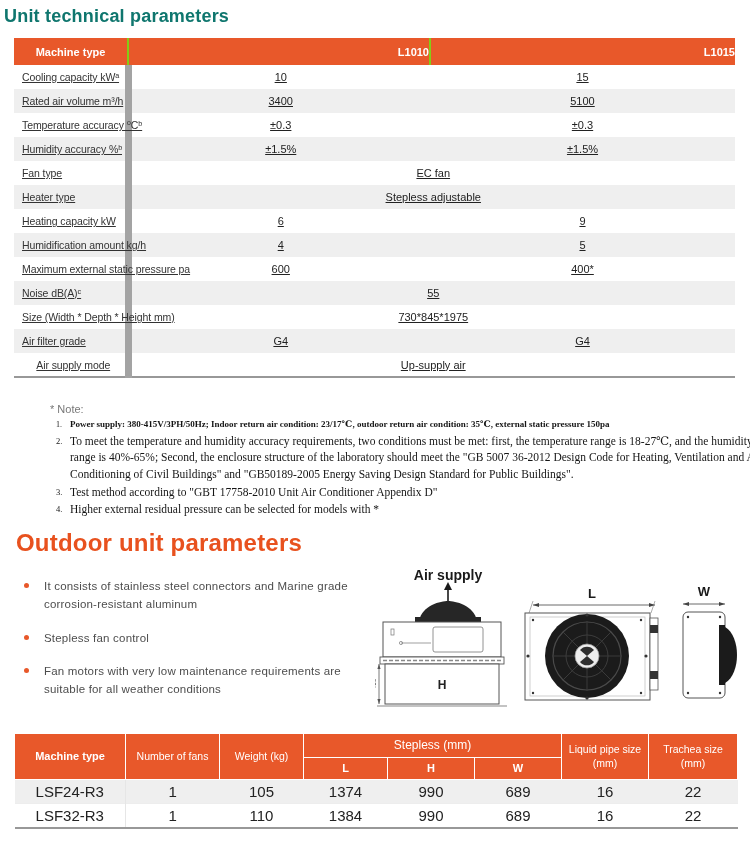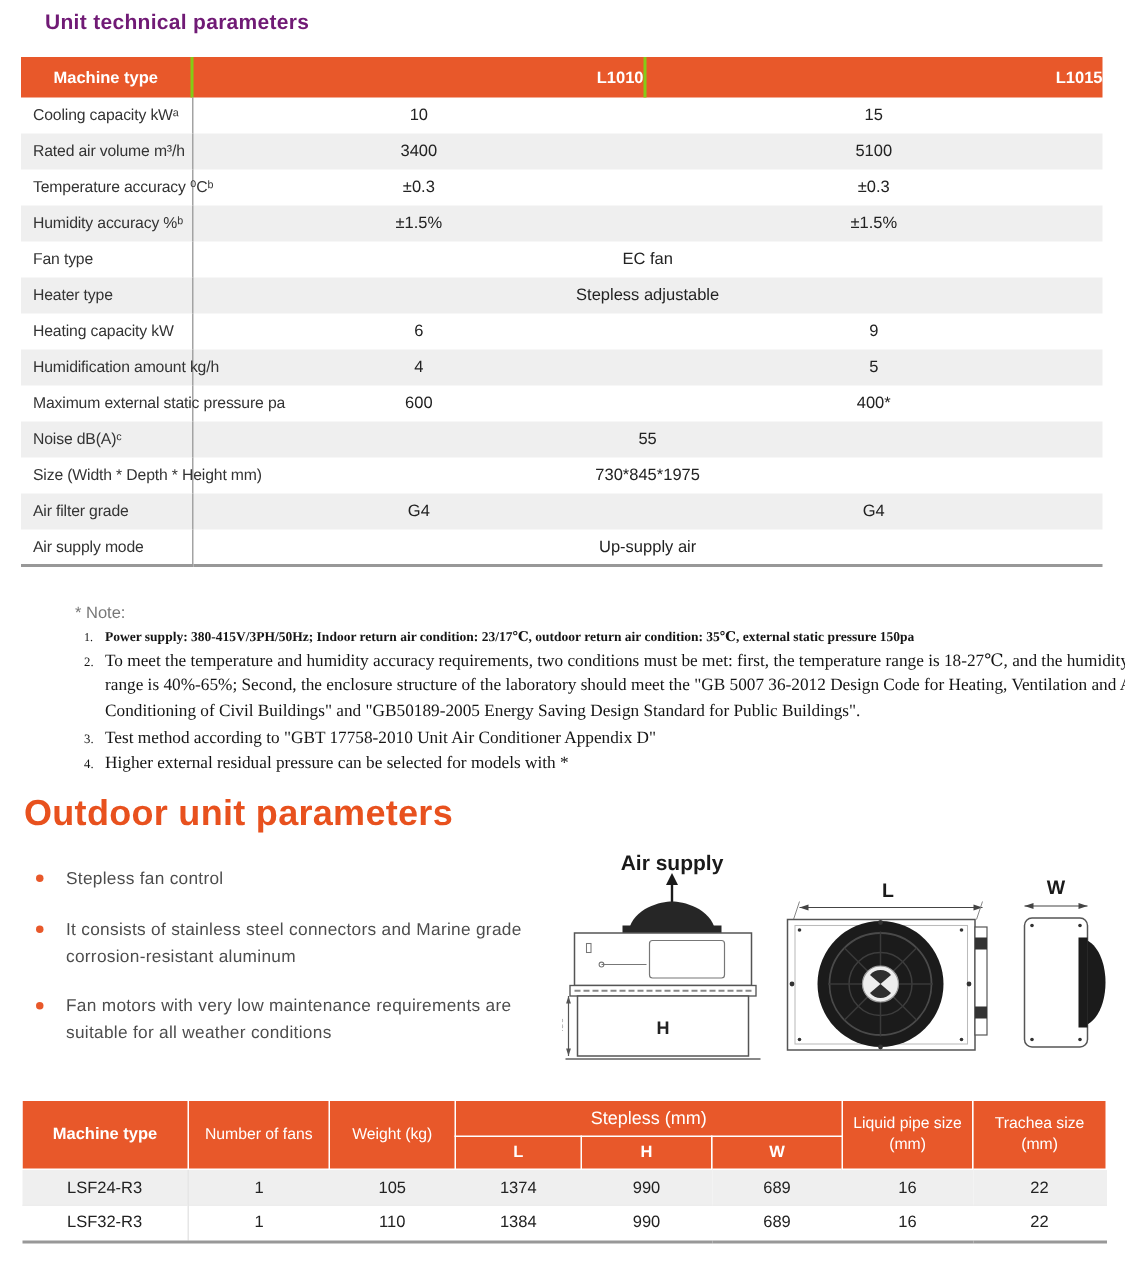--- a/index.html
+++ b/index.html
@@ -4,46 +4,46 @@
 <style>
   * { margin:0; padding:0; box-sizing:border-box; }
   html,body { background:#ffffff; }
   body {
     width:750px; height:847px; position:relative; overflow:hidden;
     font-family:"Liberation Sans","DejaVu Sans",sans-serif; color:#222;
   }
 
   
   .sec1-title {
-    position:absolute; left:30px; top:6px;
-    font-size:14px; font-weight:bold; color:#701a75; letter-spacing:.2px;
+    position:absolute; left:4px; top:6px;
+    font-size:18px; font-weight:bold; color:#0f766e; letter-spacing:.2px;
   }
   .sec2-title {
     position:absolute; left:16px; top:529px;
     font-size:24px; font-weight:bold; color:#e8511e; letter-spacing:.2px;
   }
 
   
   table.t1 {
     position:absolute; left:14px; top:38px; width:721px;
     border-collapse:collapse; table-layout:fixed;
   }
   .t1 col.c0 { width:114px; } .t1 col.c1 { width:302px; } .t1 col.c2 { width:305px; }
   .t1 th {
     background:#e8582a; color:#fff; font-size:11px; font-weight:bold;
     height:27px; text-align:center;
   }
   .t1 th + th { border-left:2px solid #84cc16;text-align:right; }
   .t1 th.lblh { text-align:center; }
-  .t1 td { height:24px; font-size:11px; color:#222; text-align:center; }
+  .t1 td { height:24px; font-size:11px; color:#222; text-align:center;text-decoration:underline; }
   .t1 td.label { text-align:left; padding-left:8px; font-size:10.5px; color:#333; overflow:visible; }
   .t1 td.label span { white-space:nowrap; position:relative; z-index:2; letter-spacing:-0.1px; }
   .t1 tbody tr:nth-child(even) { background:#efefef; }
-  .t1 td.v1 { border-left:1px solid #a3a3a3; }
-  .t1 tbody tr:last-child td { border-bottom:2px solid #989898; }
+  .t1 td.v1 { border-left:7px solid #a3a3a3; }
+  .t1 tbody tr:last-child td { border-bottom:2px solid #989898;text-align:center; }
 
   
   .notes { position:absolute; left:15px; top:403px; width:724px;margin-left:35px; }
   .note-head { font-size:11px; color:#777; margin-bottom:3px; }
   .note { display:flex; font-family:"Liberation Serif","DejaVu Serif",serif; color:#151515; margin-bottom:1px; }
   .note .num { flex:0 0 20px; width:20px; font-size:8.5px; padding-top:3px; padding-left:6px; }
   .note .txt { font-size:11.5px; line-height:1.45; }
   .note.small .num { font-size:8px; padding-top:2px; }
   .note.small .txt { font-size:9px; font-weight:bold; line-height:1.5; }
 
@@ -63,21 +63,21 @@
     border-collapse:collapse; table-layout:fixed;
   }
   .t2 col.k0{width:111px;} .t2 col.k1{width:94px;} .t2 col.k2{width:84px;}
   .t2 col.k3{width:84px;} .t2 col.k4{width:87px;} .t2 col.k5{width:87px;}
   .t2 col.k6{width:87px;} .t2 col.k7{width:89px;}
   .t2 th { background:#e8582a; color:#fff; border:1.5px solid #fff; font-weight:normal; font-size:10.5px; line-height:1.25; }
   .t2 thead tr.r1 th { height:24px; }
   .t2 thead tr.r2 th { height:22px; }
   .t2 th.bold { font-weight:bold; font-size:11px; }
   .t2 th.dim { font-size:12px; }
-  .t2 td { height:24px; text-align:center; font-size:11px; color:#222; }
+  .t2 td { height:24px; text-align:center; font-size:15px; color:#222; }
   .t2 td:first-child { border-right:1px solid #e6e6e6; }
   .t2 tbody tr:first-child { background:#efefef; }
   .t2 tbody tr + tr td { border-top:1px solid #ededed; }
   .t2 tbody tr:last-child td { border-bottom:2px solid #989898; }
 </style>
 </head>
 <body>
 
 <div class="sec1-title">Unit technical parameters</div>
 
@@ -183,25 +183,25 @@
     <span class="txt">Higher external residual pressure can be selected for models with *</span>
   </div>
     </div>
 </div>
 
 <div class="sec2-title">Outdoor unit parameters</div>
 
 <ul class="bullets">
     <li>
     <span class="dot"></span>
-    <span class="btxt">Stepless fan control</span>
+    <span class="btxt">It consists of stainless steel connectors and Marine grade corrosion-resistant aluminum</span>
   </li>
     <li>
     <span class="dot"></span>
-    <span class="btxt">It consists of stainless steel connectors and Marine grade corrosion-resistant aluminum</span>
+    <span class="btxt">Stepless fan control</span>
   </li>
     <li>
     <span class="dot"></span>
     <span class="btxt">Fan motors with very low maintenance requirements are suitable for all weather conditions</span>
   </li>
   </ul>
 
 <div class="diagrams">
   <svg width="372" height="158" viewBox="0 0 372 158">
 

